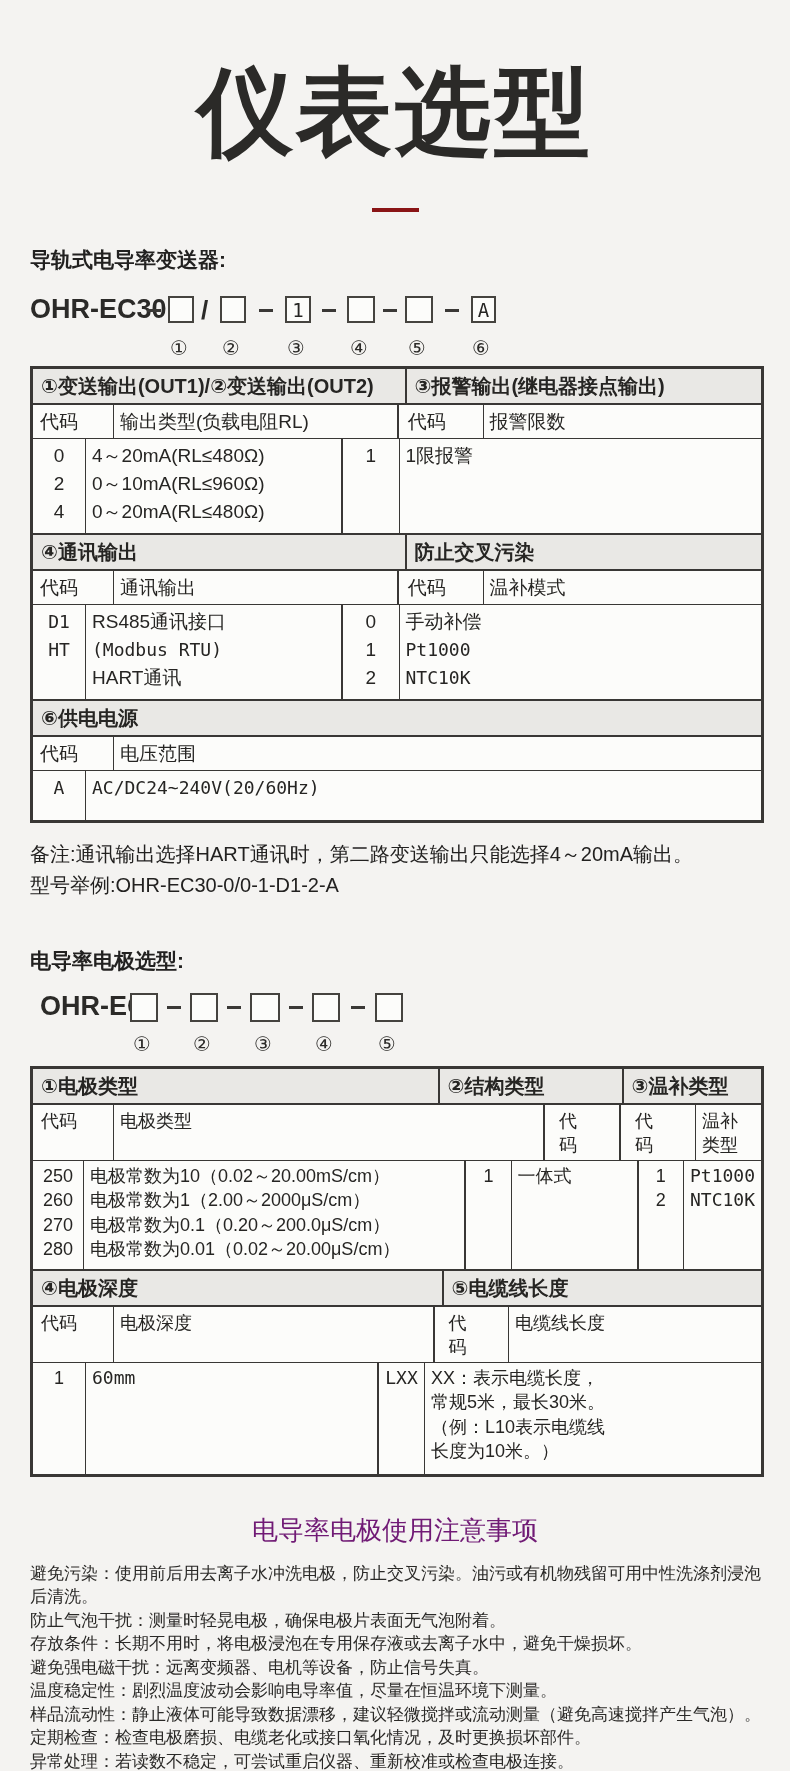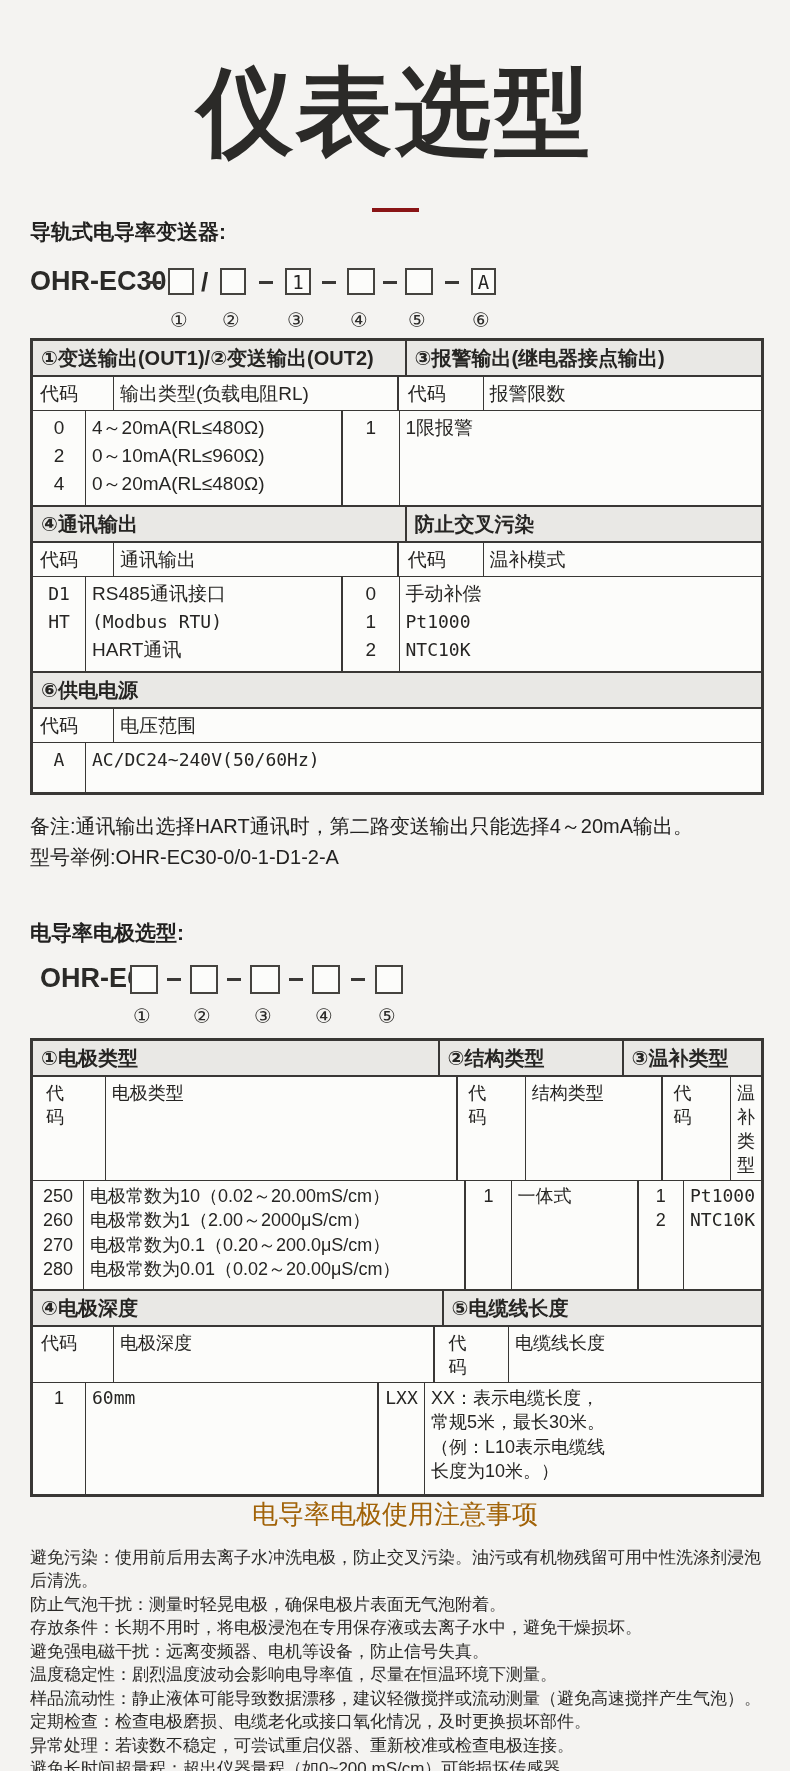--- a/index.html
+++ b/index.html
@@ -11,21 +11,21 @@
   }
   .page{position:relative;width:790px;height:1771px;}
 
   .main-title{
     margin-top:58px;text-align:center;
     font-size:96px;line-height:1.12;font-weight:900;letter-spacing:3px;color:#2b2a28;
   }
   .accent-dash{width:47px;height:4px;background:#8a1416;margin:42px auto 0;}
 
   .sec-title{margin:0 0 0 30px;font-size:21px;font-weight:bold;color:#222120;}
-  .sec-title.t1{margin-top:6px;}
+  .sec-title.t1{margin-top:34px;}
   .sec-title.t2{margin-top:46px;}
 
   
   .model-row{position:relative;height:34px;margin-top:20px;}
   .model-row .prefix{
     position:absolute;top:0;font-size:27px;font-weight:bold;letter-spacing:0px;color:#2b2a28;
     font-family:"Liberation Sans","DejaVu Sans",sans-serif;
   }
   .mbox{
     position:absolute;top:2px;height:27px;box-sizing:border-box;
@@ -83,21 +83,21 @@
   .t2b-half-r{flex:1;border-left:2.5px solid #393735;}
   .t2b-code-l{width:52px;}
   .t2b-desc-l{width:292px;}
   .t2b-code-r{width:47px;}
   .t2b-desc-r{flex:1;}
   .t2 .row.bodyB .cell{padding-bottom:10px;}
 
   .remark{margin:16px 0 0 30px;font-size:20px;line-height:31px;color:#222120;}
   .remark div{white-space:nowrap;}
 
-  .notes-title{text-align:center;font-size:26px;font-weight:500;color:#a16207;}
+  .notes-title{margin-top:36px;text-align:center;font-size:26px;font-weight:500;color:#701a75;}
   .notes{margin:14px 28px 0 30px;font-size:17px;line-height:23.5px;color:#2a2927;}
 </style>
 </head>
 <body>
 
 <div class="page">
 
   <div class="main-title">仪表选型</div>
   <div class="accent-dash"></div>
 
@@ -200,21 +200,21 @@
       </div>
       <div class="row sub">
         <div class="cell t1-codeC-l center">代码</div>
         <div class="cell t1-descC d1">电压范围</div>
       </div>
       <div class="row body bodyC">
         <div class="cell t1-codeC-l center mono">
           <div class="ln">A</div>
         </div>
         <div class="cell t1-descC d1">
-          <div class="ln mono">AC/DC24~240V(50/60Hz)</div>
+          <div class="ln mono">AC/DC24~240V(20/60Hz)</div>
         </div>
       </div>
     </div>
   </div>
 
   <div class="remark">
     <div>备注:通讯输出选择HART通讯时，第二路变送输出只能选择4～20mA输出。</div>
     <div>型号举例:OHR-EC30-0/0-1-D1-2-A</div>
   </div>
 
@@ -244,21 +244,20 @@
     <div class="sect">
       <div class="row band">
         <div class="cell t2-g1">①电极类型</div>
         <div class="cell t2-g2">②结构类型</div>
         <div class="cell t2-g3">③温补类型</div>
       </div>
       <div class="row sub">
         <div class="cell t2-code1 center">代码</div>
         <div class="cell t2-desc1 d1">电极类型</div>
         <div class="cell t2-code2 d2 center">代码</div>
-        <div class="cell t2-desc2 d1">结构类型</div>
         <div class="cell t2-code3 d2 center">代码</div>
         <div class="cell t2-desc3 d1">温补类型</div>
       </div>
       <div class="row body">
         <div class="cell t2-code1 center">
           <div class="ln">250</div>
           <div class="ln">260</div>
           <div class="ln">270</div>
           <div class="ln">280</div>
         </div>

